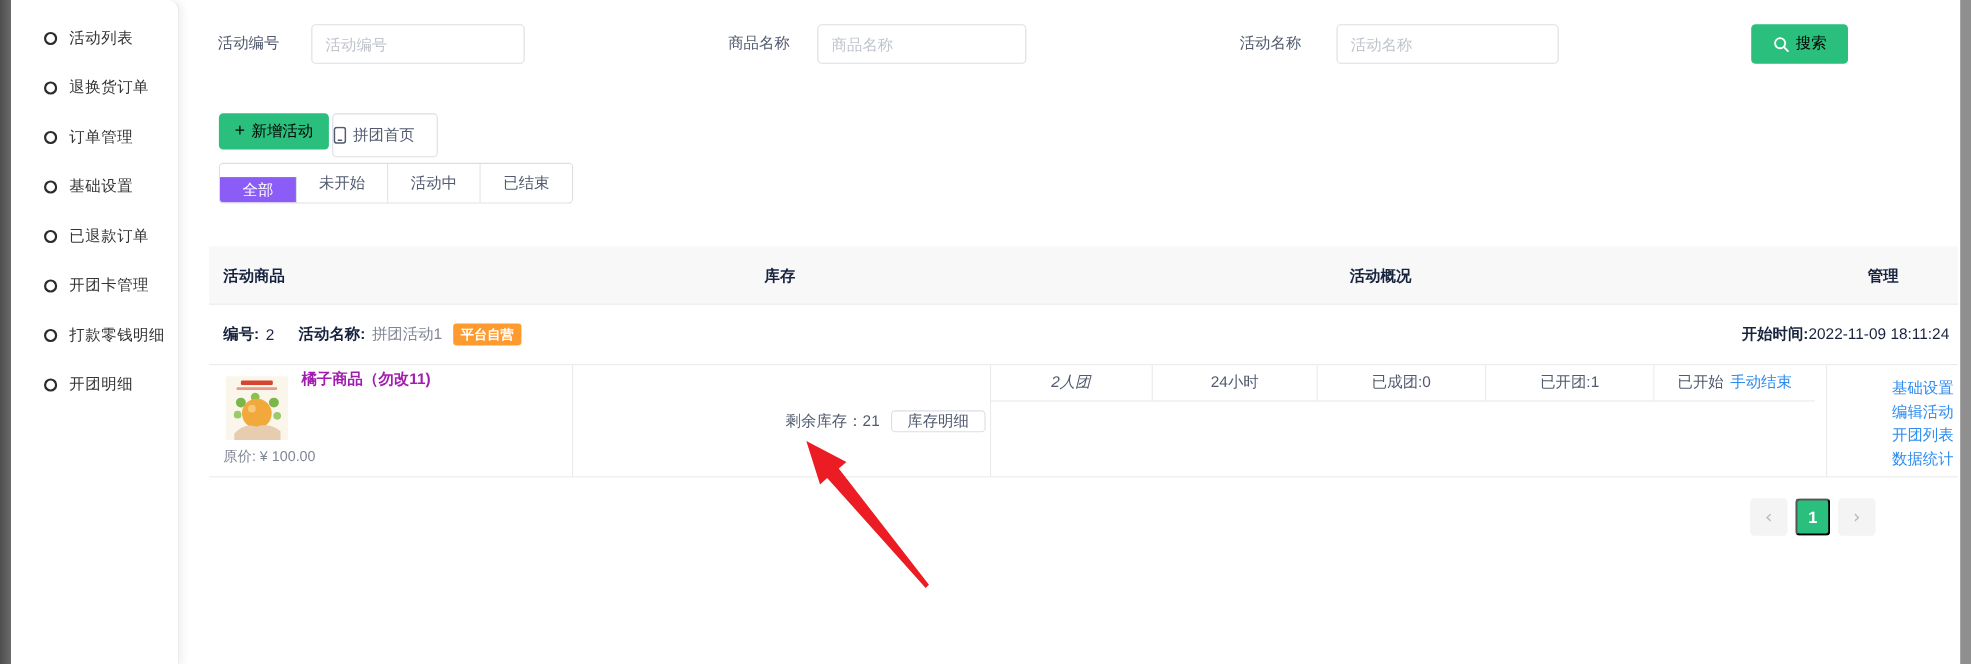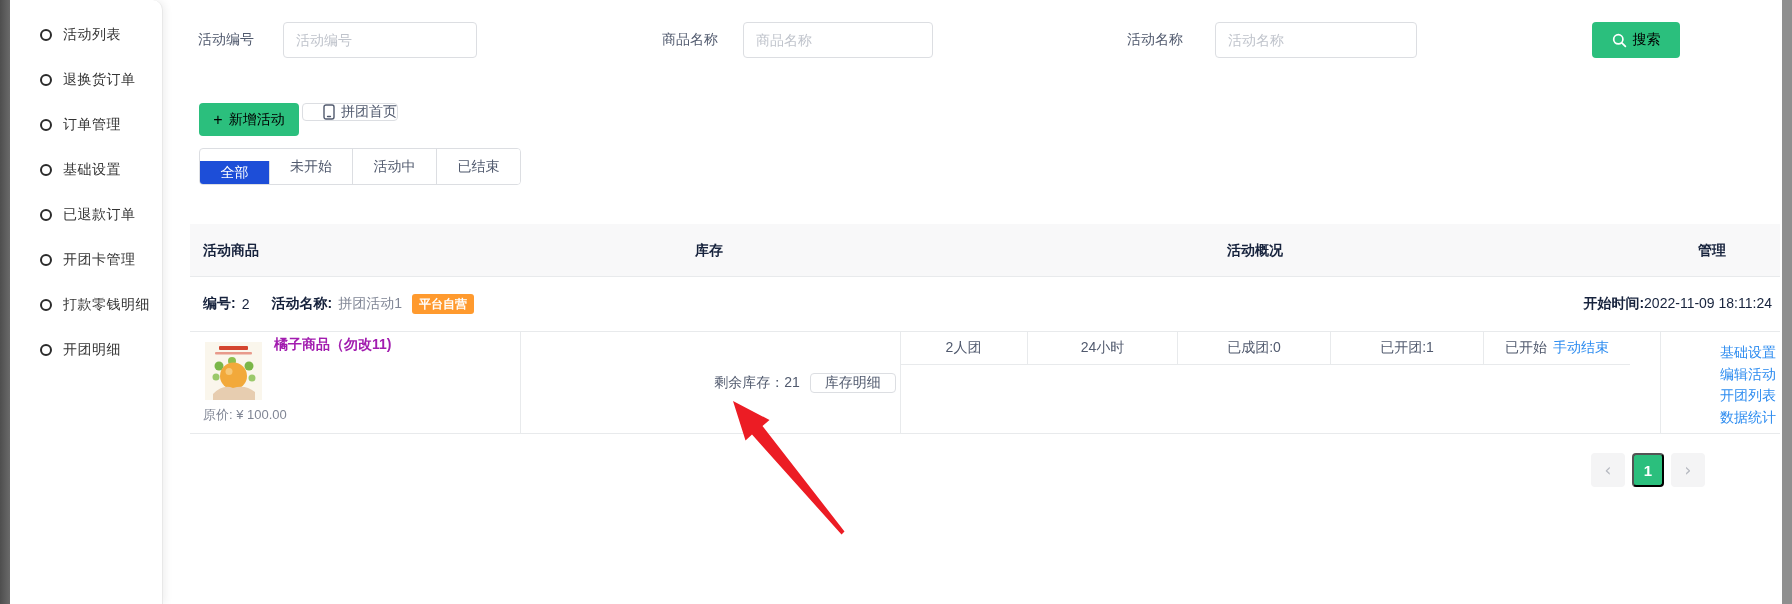--- a/index.html
+++ b/index.html
@@ -26,32 +26,32 @@
     padding:0 12px; font-size:14px; color:#515a6e; outline:none; background:#fff;
     font-family:"Liberation Sans","DejaVu Sans",sans-serif; }
   .flt-input::placeholder { color:#c0c4cc; }
   .btn-green { background:#2bbf7d; color:#000000; border:none; border-radius:4px; font-size:14px;
     display:flex; align-items:center; justify-content:center; gap:6px; cursor:pointer;
     font-family:"Liberation Sans","DejaVu Sans",sans-serif; }
   .search-btn { position:absolute; left:1592px; top:22px; width:88px; height:36px; }
 
   
   .add-btn { position:absolute; left:199px; top:103px; width:100px; height:33px; }
-  .home-btn { position:absolute; left:302px; top:103px; width:96px; height:18px; background:#fff;
+  .home-btn { position:absolute; left:302px; top:103px; width:96px; height:40px; background:#fff;
     border:1px solid #dcdee2; border-radius:4px; color:#515a6e; font-size:14px;
-    display:flex; align-items:center; justify-content:flex-end; gap:6px; cursor:pointer;
+    display:flex; align-items:center; justify-content:flex-start; gap:6px; cursor:pointer;
     font-family:"Liberation Sans","DejaVu Sans",sans-serif; }
 
   
   .tabs { position:absolute; left:199px; top:148px; height:37px; display:flex;
     border:1px solid #dcdee2; border-radius:4px; overflow:hidden; background:#fff; }
   .tab { display:flex; align-items:center; justify-content:center; font-size:14px; color:#515a6e;
     border-right:1px solid #dcdee2; cursor:pointer; background:#fff; }
   .tab:last-child { border-right:none; }
-  .tab.active { background:#1d4ed8; color:#fff;margin-top:12px; }
+  .tab.active { background:#8b5cf6; color:#fff;margin-top:12px; }
   .tab-0 { width:70px; } .tab-1 { width:83px; } .tab-2 { width:84px; } .tab-3 { width:83px; }
 
   
   .tbl { position:absolute; left:190px; top:224px; width:1590px; }
   .tbl-head { position:relative; height:53px; background:#f8f8f9; border-bottom:1px solid #e8eaec; }
   .tbl-head span { position:absolute; top:18px; font-weight:bold; color:#17233d; font-size:14px; }
   .th-0 { left:13px; } .th-1 { left:505px; } .th-2 { left:1037px; } .th-3 { left:1508px; }
 
   .info-bar { position:relative; height:55px; border-bottom:1px solid #e8eaec;
     display:flex; align-items:center; padding:0 8px 0 13px; }
@@ -70,21 +70,21 @@
 
   .stock-cell { position:absolute; left:330px; top:34px; width:570px; height:34px;
     display:flex; align-items:center; justify-content:center; gap:10px; }
   .stock-txt { color:#515a6e; font-size:14px; }
   .stock-btn { height:20px; padding:0 14px; background:#fff; border:1px solid #dcdee2; border-radius:4px;
     color:#515a6e; font-size:14px; cursor:pointer; font-family:"Liberation Sans","DejaVu Sans",sans-serif; }
 
   .ginfo { position:absolute; left:710px; top:0; width:950px; height:33px; display:flex; }
   .gcell { border-right:1px solid #e8eaec; border-bottom:1px solid #e8eaec; display:flex;
     align-items:center; justify-content:center; color:#515a6e; font-size:14px; gap:6px; }
-  .gc-0 { width:128px; } .gc-1 { width:150px; } .gc-2 { width:153px; } .gc-3 { width:153px; }
+  .gc-0 { width:148px;font-style:italic; } .gc-1 { width:150px; } .gc-2 { width:153px; } .gc-3 { width:153px; }
   .gc-4 { width:146px; border-right:none; }
   .link { color:#2d8cf0; cursor:pointer; text-decoration:none; }
 
   .manage { position:absolute; right:4px; top:10px; display:flex; flex-direction:column;
     align-items:flex-end; line-height:21.5px; font-size:14px; }
 
   
   .pager { position:absolute; left:1591px; top:453px; display:flex; gap:7px; }
   .pg-btn { width:34px; height:34px; background:#f4f4f5; border-radius:4px; border:none;
     color:#b6b9c0; font-size:17px; display:flex; align-items:center; justify-content:center;

